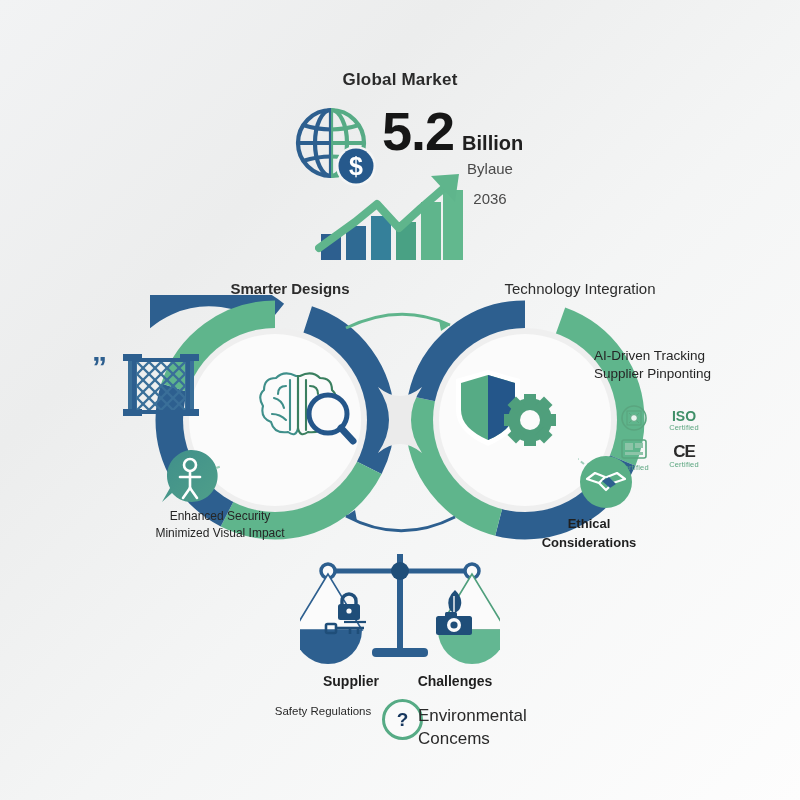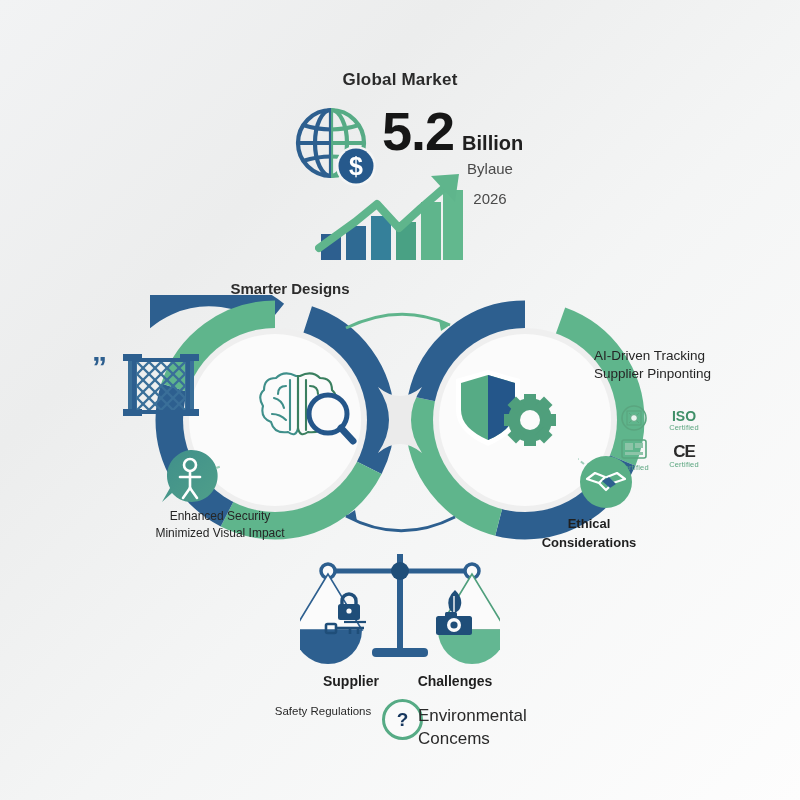--- a/index.html
+++ b/index.html
@@ -204,34 +204,35 @@
     <circle cx="63" cy="63" r="20" fill="#f4f5f5"></circle>
     <circle cx="63" cy="63" r="17.5" fill="#26598c"></circle>
     <text x="63" y="72" text-anchor="middle" font-family="Liberation Sans, sans-serif" font-size="25" font-weight="bold" fill="#ffffff">$</text>
   </svg>
 
   <div class="abs" id="market-figure">
     <span id="market-value">5.2</span>
     <span id="market-unit">Billion</span>
   </div>
   <div class="abs ctr" id="market-sub">Bylaue</div>
-  <div class="abs ctr" id="market-year">2026</div>
+  <div class="abs ctr" id="market-year">2036</div>
 
   <svg class="abs" style="left:315px; top:170px;" width="155" height="90" viewBox="0 0 155 90">
     <rect x="6" y="64" width="20" height="26" fill="#2d5f8f"></rect>
     <rect x="31" y="56" width="20" height="34" fill="#2f6a93"></rect>
     <rect x="56" y="46" width="20" height="44" fill="#35809a"></rect>
     <rect x="81" y="52" width="20" height="38" fill="#49a184"></rect>
     <rect x="106" y="32" width="20" height="58" fill="#5fb58c"></rect>
     <rect x="128" y="20" width="20" height="70" fill="#62b88e"></rect>
     <path d="M4 78 L40 52 L62 34 L84 58 L106 38 L136 12" fill="none" stroke="#5fb58c" stroke-width="8" stroke-linejoin="round" stroke-linecap="round"></path>
     <path d="M116 6 L144 4 L140 32 Z" fill="#5fb58c"></path>
   </svg>
 
   <div class="abs ctr ring-head" id="head-left">Smarter Designs</div>
+  <div class="abs ctr ring-head" id="head-right">Technology Integration</div>
 
   <svg class="abs" style="left:150px; top:295px;" width="500" height="250" viewBox="0 0 500 250">
 
     <g>
 
       <path d="M 125 125 m 0 -105 A 105 105 0 0 0 -45.6 95.8" transform="translate(0,0)" fill="none" stroke="#2d5f8f" stroke-width="29" style="transform-origin:center"></path>
       <circle cx="125" cy="125" r="105" fill="none" stroke="#2d5f8f" stroke-width="29" stroke-dasharray="181 479" stroke-dashoffset="-33" transform="rotate(-90 125 125)"></circle>
 
       <circle cx="125" cy="125" r="105" fill="none" stroke="#5fb58c" stroke-width="29" stroke-dasharray="165 495" stroke-dashoffset="-214" transform="rotate(-90 125 125)"></circle>
 

